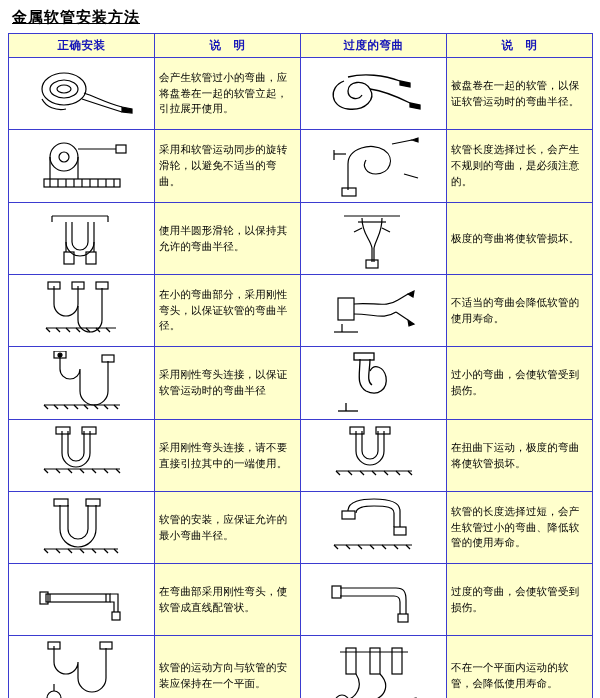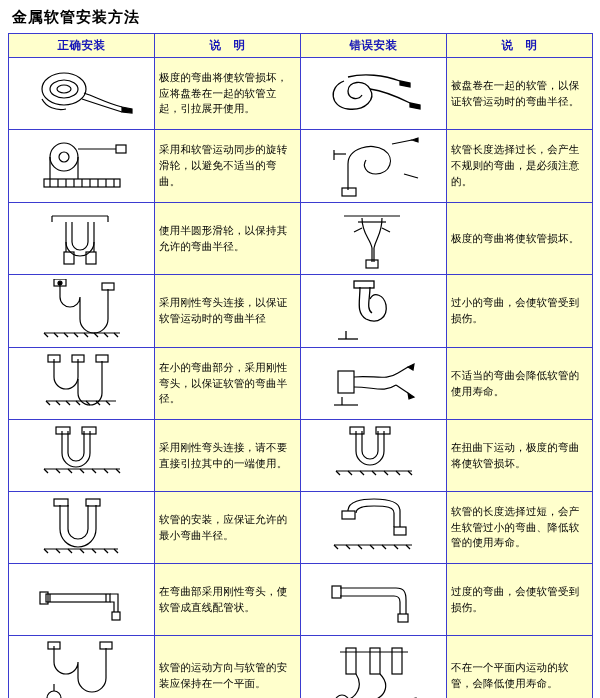--- a/index.html
+++ b/index.html
@@ -20,20 +20,21 @@
     height: 698px;
     position: relative;
     padding: 6px 8px 0 8px;
   }
   .title {
     font-size: 15px;
     font-weight: bold;
     letter-spacing: 1px;
     margin: 2px 0 6px 4px;
     color: #000;
+    text-decoration: underline;
   }
   table.matrix {
     border-collapse: collapse;
     width: 584px;
     table-layout: fixed;
     border: 1px solid #3b3bd0;
   }
   table.matrix td, table.matrix th {
     border: 1px solid #3b3bd0;
     padding: 4px;
@@ -83,21 +84,21 @@
     <colgroup>
       <col class="c-img">
         <col class="c-txt">
         <col class="c-img">
         <col class="c-txt">
     </colgroup>
     <thead>
       <tr>
         <th>正确安装</th>
         <th>说　明</th>
-        <th>错误安装</th>
+        <th>过度的弯曲</th>
         <th>说　明</th>
       </tr>
     </thead>
     <tbody>
 
       <tr>
         <td class="img-cell">
           <span class="fig">
             <svg width="120" height="62" viewBox="0 0 120 62">
               <g fill="none" stroke="#000" stroke-width="1.2">
@@ -105,21 +106,21 @@
                 <ellipse cx="42" cy="26" rx="14" ry="9" fill="#fff"></ellipse>
                 <ellipse cx="42" cy="26" rx="7" ry="4"></ellipse>
                 <path d="M62 30 C 74 34, 84 40, 100 44"></path>
                 <path d="M60 36 C 72 40, 84 44, 100 49"></path>
                 <path d="M100 44 L 110 46 L 110 50 L 100 49 Z" fill="#000"></path>
                 <path d="M20 36 C 24 44, 34 48, 44 46"></path>
               </g>
             </svg>
           </span>
         </td>
-        <td class="txt-cell">极度的弯曲将使软管损坏，应将盘卷在一起的软管立起，引拉展开使用。</td>
+        <td class="txt-cell">会产生软管过小的弯曲，应将盘卷在一起的软管立起，引拉展开使用。</td>
         <td class="img-cell">
           <span class="fig">
             <svg width="120" height="62" viewBox="0 0 120 62">
               <g fill="none" stroke="#000" stroke-width="1.3">
                 <path d="M30 18 C 14 24, 16 44, 34 46 C 52 48, 62 36, 56 26 C 50 16, 34 18, 34 28 C 34 36, 44 38, 48 32"></path>
                 <path d="M34 14 C 50 10, 70 12, 86 18"></path>
                 <path d="M86 18 L 96 20 L 96 24 L 86 22 Z" fill="#000"></path>
                 <path d="M56 26 C 70 28, 84 34, 96 40"></path>
                 <path d="M96 40 L 106 42 L 106 46 L 96 44 Z" fill="#000"></path>
               </g>
@@ -206,20 +207,63 @@
               </g>
             </svg>
           </span>
         </td>
         <td class="txt-cell">极度的弯曲将使软管损坏。</td>
       </tr>
 
       <tr>
         <td class="img-cell">
           <span class="fig">
+            <svg width="124" height="62" viewBox="0 0 124 62">
+              <g fill="none" stroke="#000" stroke-width="1.2">
+                <path d="M34 6 L 34 24 A 12 12 0 0 0 58 24 L 58 6"></path>
+                <path d="M58 26 L 58 40 A 12 12 0 0 0 82 40 L 82 8"></path>
+                <rect x="28" y="2" width="12" height="7"></rect>
+                <rect x="52" y="2" width="12" height="7"></rect>
+                <rect x="76" y="2" width="12" height="7"></rect>
+                <line x1="26" y1="48" x2="96" y2="48"></line>
+                <line x1="30" y1="52" x2="26" y2="48"></line>
+                <line x1="40" y1="52" x2="36" y2="48"></line>
+                <line x1="50" y1="52" x2="46" y2="48"></line>
+                <line x1="60" y1="52" x2="56" y2="48"></line>
+                <line x1="70" y1="52" x2="66" y2="48"></line>
+                <line x1="80" y1="52" x2="76" y2="48"></line>
+                <line x1="90" y1="52" x2="86" y2="48"></line>
+              </g>
+            </svg>
+          </span>
+        </td>
+        <td class="txt-cell">在小的弯曲部分，采用刚性弯头，以保证软管的弯曲半径。</td>
+        <td class="img-cell">
+          <span class="fig">
+            <svg width="124" height="62" viewBox="0 0 124 62">
+              <g fill="none" stroke="#000" stroke-width="1.2">
+                <rect x="26" y="18" width="16" height="22"></rect>
+                <path d="M42 24 C 62 22, 74 28, 86 20"></path>
+                <path d="M42 34 C 62 34, 72 40, 84 32"></path>
+                <line x1="86" y1="20" x2="96" y2="14"></line>
+                <path d="M96 14 L 102 11 L 101 17 Z" fill="#000"></path>
+                <line x1="84" y1="32" x2="96" y2="40"></line>
+                <path d="M96 40 L 102 44 L 97 46 Z" fill="#000"></path>
+                <line x1="30" y1="44" x2="30" y2="52"></line>
+                <line x1="22" y1="52" x2="46" y2="52"></line>
+              </g>
+            </svg>
+          </span>
+        </td>
+        <td class="txt-cell">不适当的弯曲会降低软管的使用寿命。</td>
+      </tr>
+
+      <tr>
+        <td class="img-cell">
+          <span class="fig">
             <svg width="124" height="64" viewBox="0 0 124 64">
               <g fill="none" stroke="#000" stroke-width="1.2">
                 <path d="M40 4 L 40 18 A 10 10 0 0 0 60 18 L 60 40 A 14 14 0 0 0 88 40 L 88 10"></path>
                 <rect x="34" y="0" width="12" height="7"></rect>
                 <rect x="82" y="4" width="12" height="7"></rect>
                 <circle cx="40" cy="4" r="2" fill="#000"></circle>
                 <line x1="24" y1="54" x2="100" y2="54"></line>
                 <line x1="28" y1="58" x2="24" y2="54"></line>
                 <line x1="38" y1="58" x2="34" y2="54"></line>
                 <line x1="48" y1="58" x2="44" y2="54"></line>
@@ -247,63 +291,20 @@
           </span>
         </td>
         <td class="txt-cell">过小的弯曲，会使软管受到损伤。</td>
       </tr>
 
       <tr>
         <td class="img-cell">
           <span class="fig">
             <svg width="124" height="62" viewBox="0 0 124 62">
               <g fill="none" stroke="#000" stroke-width="1.2">
-                <path d="M34 6 L 34 24 A 12 12 0 0 0 58 24 L 58 6"></path>
-                <path d="M58 26 L 58 40 A 12 12 0 0 0 82 40 L 82 8"></path>
-                <rect x="28" y="2" width="12" height="7"></rect>
-                <rect x="52" y="2" width="12" height="7"></rect>
-                <rect x="76" y="2" width="12" height="7"></rect>
-                <line x1="26" y1="48" x2="96" y2="48"></line>
-                <line x1="30" y1="52" x2="26" y2="48"></line>
-                <line x1="40" y1="52" x2="36" y2="48"></line>
-                <line x1="50" y1="52" x2="46" y2="48"></line>
-                <line x1="60" y1="52" x2="56" y2="48"></line>
-                <line x1="70" y1="52" x2="66" y2="48"></line>
-                <line x1="80" y1="52" x2="76" y2="48"></line>
-                <line x1="90" y1="52" x2="86" y2="48"></line>
-              </g>
-            </svg>
-          </span>
-        </td>
-        <td class="txt-cell">在小的弯曲部分，采用刚性弯头，以保证软管的弯曲半径。</td>
-        <td class="img-cell">
-          <span class="fig">
-            <svg width="124" height="62" viewBox="0 0 124 62">
-              <g fill="none" stroke="#000" stroke-width="1.2">
-                <rect x="26" y="18" width="16" height="22"></rect>
-                <path d="M42 24 C 62 22, 74 28, 86 20"></path>
-                <path d="M42 34 C 62 34, 72 40, 84 32"></path>
-                <line x1="86" y1="20" x2="96" y2="14"></line>
-                <path d="M96 14 L 102 11 L 101 17 Z" fill="#000"></path>
-                <line x1="84" y1="32" x2="96" y2="40"></line>
-                <path d="M96 40 L 102 44 L 97 46 Z" fill="#000"></path>
-                <line x1="30" y1="44" x2="30" y2="52"></line>
-                <line x1="22" y1="52" x2="46" y2="52"></line>
-              </g>
-            </svg>
-          </span>
-        </td>
-        <td class="txt-cell">不适当的弯曲会降低软管的使用寿命。</td>
-      </tr>
-
-      <tr>
-        <td class="img-cell">
-          <span class="fig">
-            <svg width="124" height="62" viewBox="0 0 124 62">
-              <g fill="none" stroke="#000" stroke-width="1.2">
                 <path d="M42 6 L 42 28 A 14 14 0 0 0 70 28 L 70 6"></path>
                 <path d="M48 6 L 48 28 A 8 8 0 0 0 64 28 L 64 6"></path>
                 <rect x="36" y="2" width="14" height="7"></rect>
                 <rect x="62" y="2" width="14" height="7"></rect>
                 <line x1="24" y1="44" x2="100" y2="44"></line>
                 <line x1="28" y1="48" x2="24" y2="44"></line>
                 <line x1="40" y1="48" x2="36" y2="44"></line>
                 <line x1="52" y1="48" x2="48" y2="44"></line>
                 <line x1="64" y1="48" x2="60" y2="44"></line>
                 <line x1="76" y1="48" x2="72" y2="44"></line>

